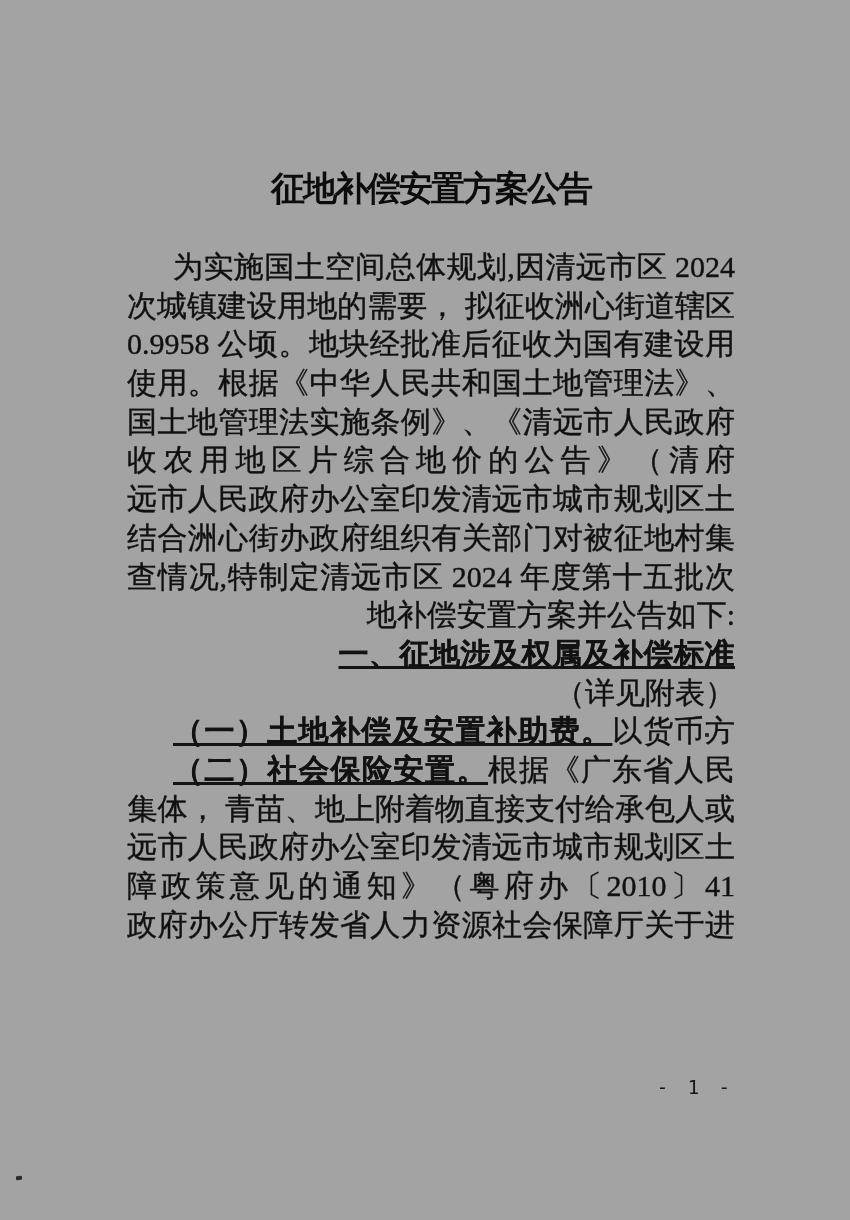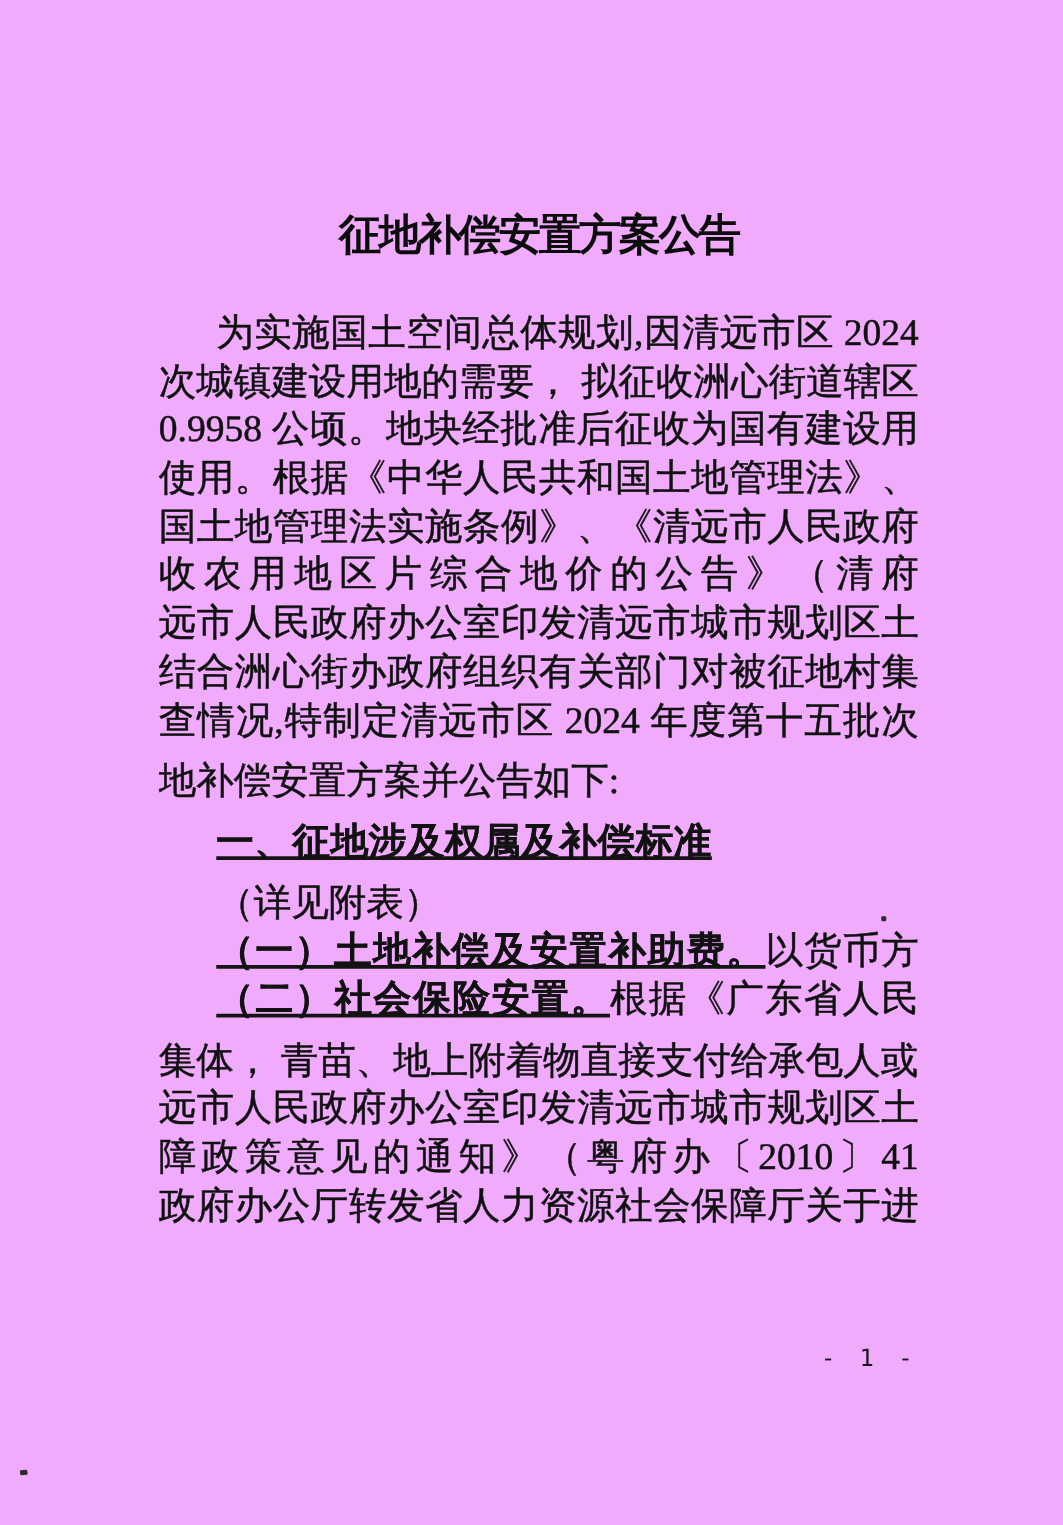--- a/index.html
+++ b/index.html
@@ -4,21 +4,21 @@
 <style>
   html, body {
     margin: 0;
     padding: 0;
     background: #e8e8e8;
   }
   .page {
     position: relative;
     width: 850px;
     height: 1220px;
-    background: #f0abfc;
+    background: #a3a3a3;
     overflow: hidden;
     font-family: "Liberation Serif", "DejaVu Serif", serif;
     color: #101010;
   }
   .doc-title {
     position: absolute;
     top: 167px;
     left: 127px;
     width: 608px;
     margin: 0;
@@ -41,22 +41,21 @@
   .line {
     height: 38.7px;
     line-height: 38.7px;
     overflow: hidden;
   }
   .line.just {
     text-align: justify;
     text-align-last: justify;
   }
   .line.left {
-    text-align: left;
-    margin-top: 10px;
+    text-align: right;
   }
   .line.indent {
     padding-left: 46px;
   }
   .seg { }
   .seg-bold {
     font-weight: 700;
     font-family: "Liberation Sans", "DejaVu Sans", sans-serif;
     -webkit-text-stroke: 0.2px #141414;
     letter-spacing: 0.5px;

